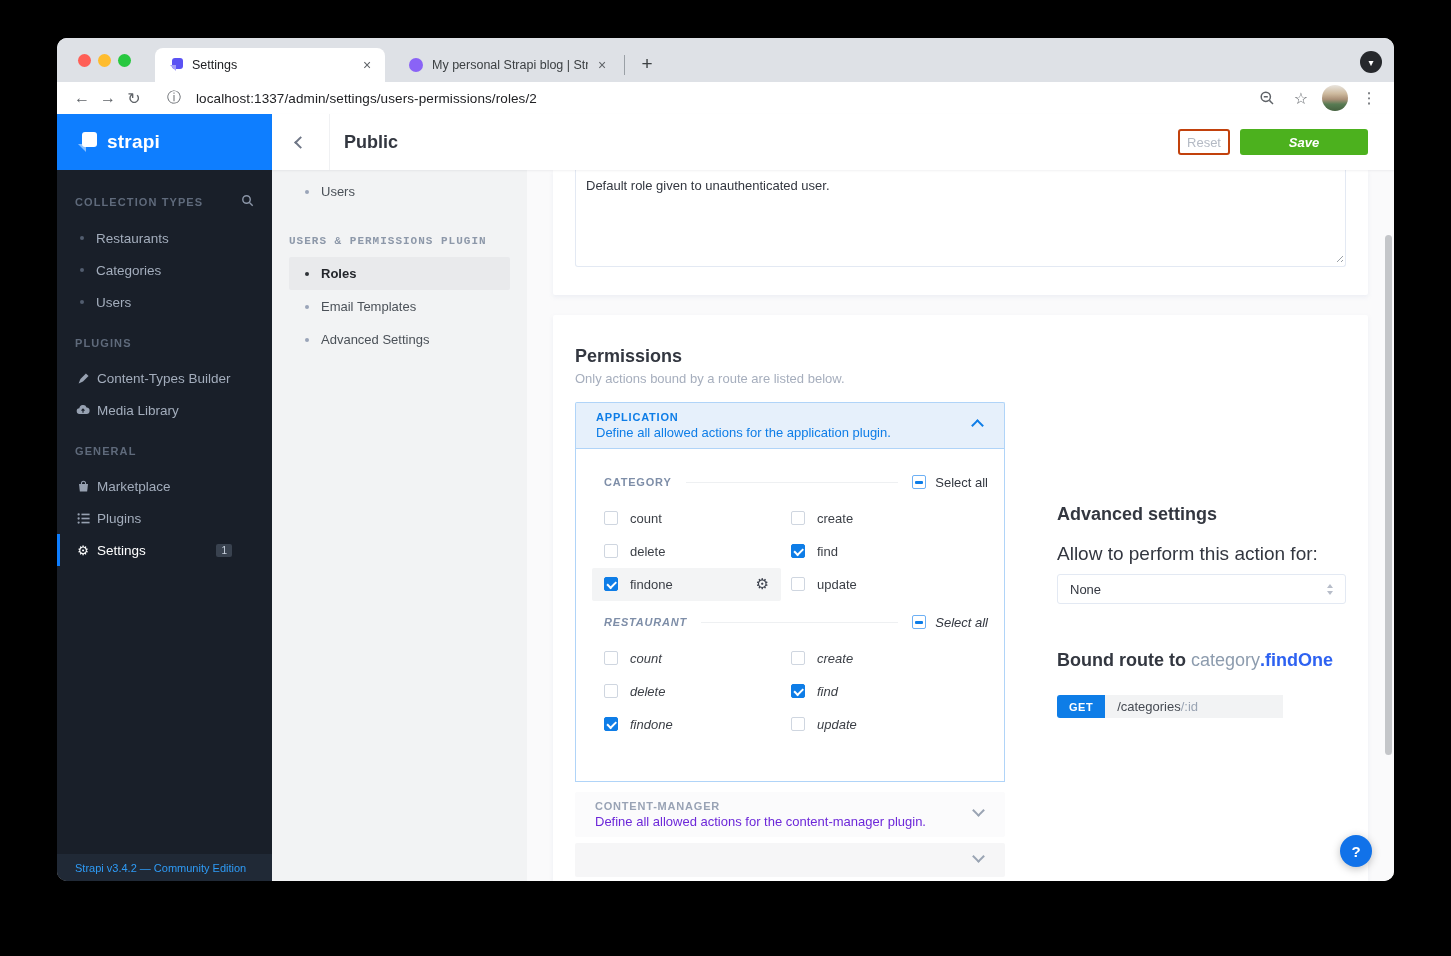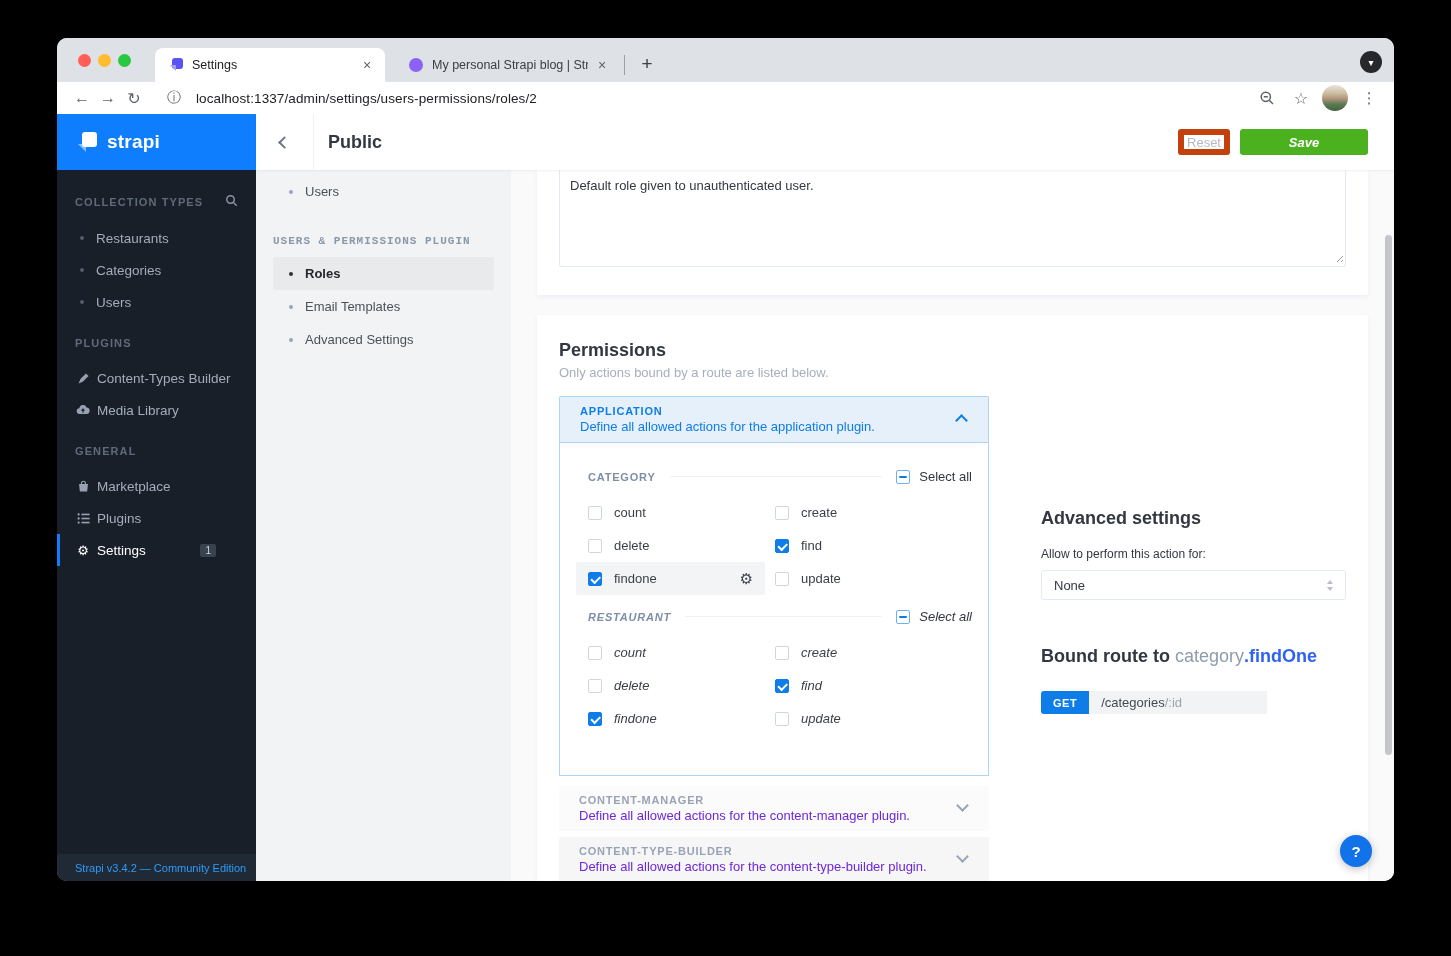--- a/index.html
+++ b/index.html
@@ -30,21 +30,21 @@
   .url-info { font-size:14px; margin-left:14px; }
   .url-text { margin-left:9px; font-size:13.5px; color:#202124; letter-spacing:.1px; }
   .url-right { margin-left:auto; display:flex; align-items:center; gap:8px; }
   .avatar { width:26px; height:26px; border-radius:50%; background:linear-gradient(180deg,#e9e5df 0%,#cdb99d 34%,#aa9077 55%,#587b53 74%,#45613f 100%); }
   .star { font-size:16px; } .dots { font-size:15px; }
 
   
   .app { display:flex; height:767px; }
 
   
-  .sidebar { width:199px; background:#191f29; display:flex; flex-direction:column; flex-shrink:0; }
+  .sidebar { width:215px; background:#191f29; display:flex; flex-direction:column; flex-shrink:0; }
   .logo-row { height:56px; background:#0e7eff; display:flex; align-items:center; padding-left:20px; gap:10px; flex-shrink:0; }
   .logo-mark { width:20px; height:20px; position:relative; }
   .logo-mark .sq { position:absolute; right:0; top:0; width:15px; height:15px; background:#fff; border-radius:3px; }
   .logo-mark .tri { position:absolute; left:1px; bottom:0; width:0; height:0; border-top:8px solid rgba(255,255,255,.5); border-left:8px solid transparent; }
   .logo-text { color:#fff; font-size:19px; font-weight:bold; letter-spacing:.2px; }
   .side-nav { flex:1; padding-top:24px; overflow:hidden; }
   .side-section { margin-bottom:19px; }
   .side-sec-head { display:flex; align-items:center; justify-content:space-between; padding:0 18px; margin-bottom:13px; color:#5f6a7b; font-size:11px; font-weight:bold; letter-spacing:1.1px; }
   .side-item { height:32px; display:flex; align-items:center; padding-left:23px; font-size:13.5px; color:#a3adbc; }
   .side-item .dot { width:4px; height:4px; border-radius:50%; background:#525d6e; margin-right:12px; flex-shrink:0; }
@@ -57,21 +57,21 @@
 
   
   .right { flex:1; display:flex; flex-direction:column; min-width:0; }
   .page-header { height:56px; background:#fff; display:flex; align-items:center; box-shadow:0 1px 2px rgba(16,22,34,.06); position:relative; z-index:2; flex-shrink:0; }
   .back-btn { width:58px; height:100%; display:flex; align-items:center; justify-content:center; border-right:1px solid #f0f1f3; }
   .chev { width:9px; height:9px; border-left:2px solid #6f7686; border-bottom:2px solid #6f7686; display:inline-block; }
   .chev.left { transform:rotate(45deg); }
   .chev.up { border-color:#0e7de7; transform:rotate(135deg); margin-top:4px; }
   .chev.down { border-color:#9aa4b3; transform:rotate(-45deg); margin-bottom:4px; }
   .page-title { margin-left:14px; font-size:18px; font-weight:bold; color:#333740; }
-  .btn-reset { margin-left:auto; width:52px; height:26px; border:6px solid #c2410c; border-radius:3px; background:#fff; color:#b4bac4; font-size:13px; display:flex; align-items:center; justify-content:center; }
+  .btn-reset { margin-left:auto; width:52px; height:26px; border:2px solid #c2410c; border-radius:3px; background:#fff; color:#b4bac4; font-size:13px; display:flex; align-items:center; justify-content:center; }
   .btn-save { margin:0 26px 0 10px; width:128px; height:26px; background:#4cb11e; border-radius:3px; color:#fff; font-size:13px; font-weight:bold; display:flex; align-items:center; justify-content:center;font-style:italic; }
 
   .body-row { flex:1; display:flex; min-height:0; }
   
   .subnav { width:255px; background:#f2f3f4; padding-top:5px; flex-shrink:0; }
   .subnav-item { height:33px; display:flex; align-items:center; margin:0 17px; padding-left:16px; font-size:13px; color:#4b5158; border-radius:2px; }
   .subnav-item .dot { width:4px; height:4px; border-radius:50%; background:#9aa4b8; margin-right:12px; flex-shrink:0; }
   .subnav-item.active { background:#e9eaec; font-weight:bold; color:#23262b; }
   .subnav-item.active .dot { background:#2f3338; }
   .subnav-sec-title { margin:27px 17px 10px; font-size:11px; font-weight:bold; letter-spacing:1px; color:#8d98a9;font-family:Liberation Mono, monospace; }
@@ -113,21 +113,21 @@
   .gear-btn { margin-left:auto; font-size:15px; color:#3f4450; }
 
   .acc-collapsed { margin-top:10px; padding:8px 20px; display:flex; align-items:center; border-radius:2px; }
   .acc-collapsed.cm { background:#fbfbfc; }
   .acc-collapsed.ctb { background:#f6f6f7; margin-top:6px; }
   .acc-collapsed .acc-name { color:#99a3b5; }
   .acc-collapsed .acc-desc { color:#6d28d9; }
 
   
   .adv-col { margin-left:52px; flex:1; min-width:0; }
-  .adv-label { margin-top:18px; font-size:12px; color:#333740; }
+  .adv-label { margin-top:18px; font-size:19px; color:#333740; }
   .select { margin-top:9px; height:30px; border:1px solid #e3e9f3; border-radius:3px; background:#fff; display:flex; align-items:center; padding:0 12px; font-size:13px; color:#333740; }
   .spinner { margin-left:auto; display:flex; flex-direction:column; gap:3px; }
   .spin-up { width:0; height:0; border-left:3.5px solid transparent; border-right:3.5px solid transparent; border-bottom:4px solid #b7bdc9; }
   .spin-down { width:0; height:0; border-left:3.5px solid transparent; border-right:3.5px solid transparent; border-top:4px solid #b7bdc9; }
   .bound { margin-top:46px; font-size:18px; }
   .bound-prefix { font-weight:bold; color:#333740; }
   .bound-ctrl { color:#8d9cae; }
   .bound-action { color:#2e62f1; font-weight:bold; }
   .route { margin-top:24px; display:flex; height:23px; width:226px; }
   .route-method { background:#0e7de7; color:#fff; font-size:11px; font-weight:bold; letter-spacing:.5px; display:flex; align-items:center; padding:0 12px; border-radius:3px 0 0 3px; }
@@ -413,24 +413,20 @@
               </div>
 
               <div class="acc-collapsed cm">
                 <div>
                   <div class="acc-name">CONTENT-MANAGER</div>
                   <div class="acc-desc">Define all allowed actions for the content-manager plugin.</div>
                 </div>
                 <span class="acc-chev"><span class="chev down"></span></span>
               </div>
               <div class="acc-collapsed ctb">
-                <div>
-                  <div class="acc-name">CONTENT-TYPE-BUILDER</div>
-                  <div class="acc-desc">Define all allowed actions for the content-type-builder plugin.</div>
-                </div>
                 <span class="acc-chev"><span class="chev down"></span></span>
               </div>
             </div>
 
             <div class="adv-col">
               <div class="sec-h2">Advanced settings</div>
               <div class="adv-label">Allow to perform this action for:</div>
               <div class="select">
                 <span>None</span>
                 <span class="spinner">

